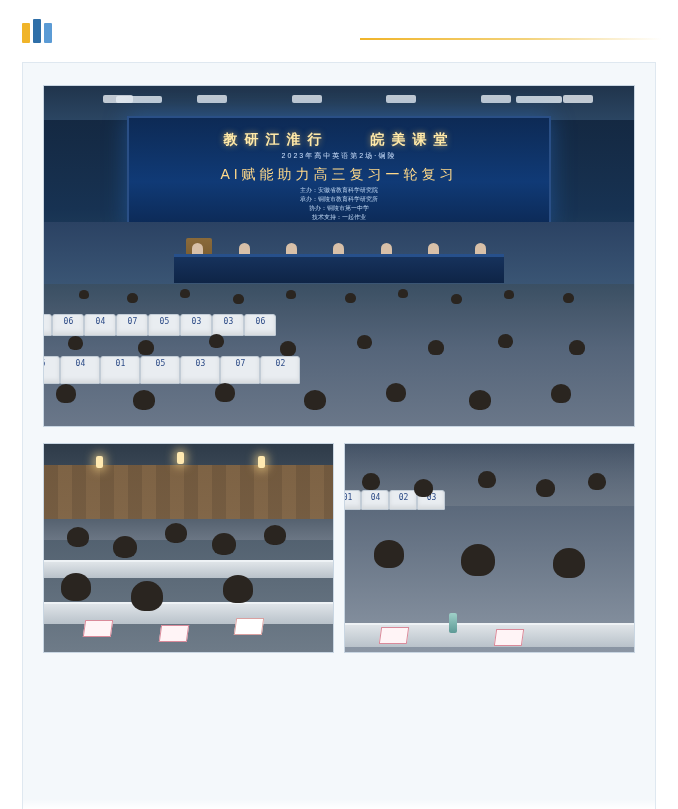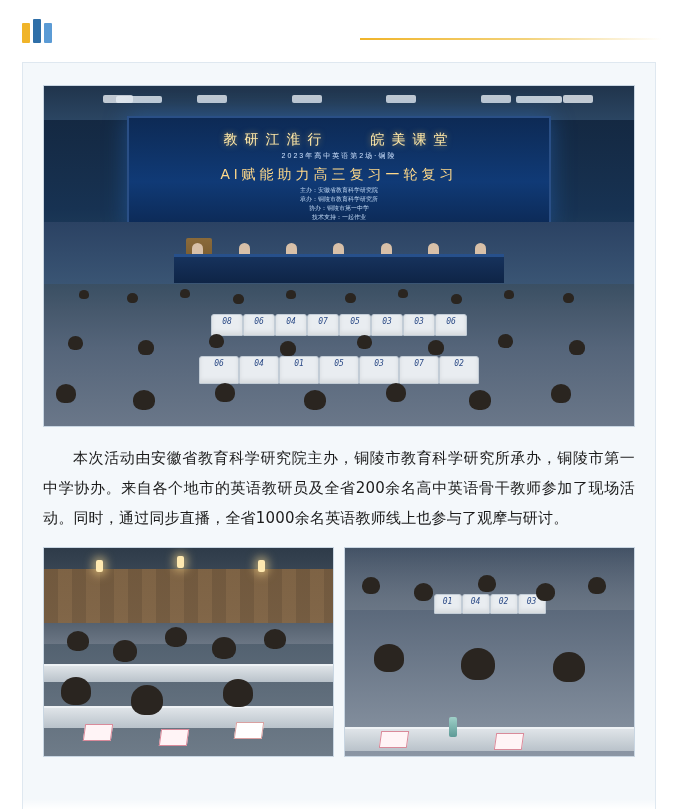--- a/index.html
+++ b/index.html
@@ -128,21 +128,21 @@
   }
   .p1-screen {
     position: absolute; left: 14%; right: 14%; top: 30px; height: 106px;
     background: linear-gradient(#0d2a55, #103a76 60%, #0c2a57);
     border: 2px solid #2a4f86;
     box-shadow: 0 0 22px rgba(40,110,200,.45);
   }
   .p1-screen .st1 {
     position: absolute; top: 13px; left: 0; right: 0;
     text-align: center; color: #ffe9a8; font-size: 14px; letter-spacing: 7px;
-    font-family: "DejaVu Sans", sans-serif; font-weight: normal;
+    font-family: "DejaVu Sans", sans-serif; font-weight: bold;
     text-shadow: 0 0 6px rgba(255,200,90,.6);
   }
   .p1-screen .st2 {
     position: absolute; top: 33px; left: 0; right: 0;
     text-align: center; color: #cfe3ff; font-size: 7px; letter-spacing: 2px;
   }
   .p1-screen .st3 {
     position: absolute; top: 48px; left: 0; right: 0;
     text-align: center; color: #ffd98a; font-size: 14px; letter-spacing: 4px;
   }
@@ -171,21 +171,21 @@
     position: absolute; left: 24%; top: 152px; width: 26px; height: 42px;
     background: linear-gradient(#8a6a3a, #6a4f28); border-radius: 2px;
   }
   .p1-audience {
     position: absolute; left: 0; right: 0; top: 198px; bottom: 0;
     background: linear-gradient(#3a4f63 0%, #46586c 18%, #55657a 45%, #6a7789 100%);
     overflow: hidden;
   }
   .seatrow {
     position: absolute; left: -4%; right: -4%;
-    display: flex; justify-content: center; font-style: italic;
+    display: flex; justify-content: flex-start;
   }
   .seat {
     background: #e9edf1;
     border: 1px solid #c2ccd6;
     border-radius: 3px 3px 1px 1px;
     color: #2b4a86;
     font-size: 8px;
     font-family: "DejaVu Sans Mono", monospace;
     text-align: center;
     line-height: 1.8;
@@ -345,21 +345,20 @@
             <span class="head" style="left:29%; top:99px;  width:20px;height:19px;"></span>
             <span class="head" style="left:44%; top:106px; width:22px;height:20px;"></span>
             <span class="head" style="left:58%; top:99px;  width:20px;height:19px;"></span>
             <span class="head" style="left:72%; top:106px; width:22px;height:20px;"></span>
             <span class="head" style="left:86%; top:100px; width:20px;height:19px;"></span>
           </div>
         </div>
       </div>
     </div>
 
-    <p class="para">本次活动由安徽省教育科学研究院主办，铜陵市教育科学研究所承办，铜陵市第一中学协办。来自各个地市的英语教研员及全省200余名高中英语骨干教师参加了现场活动。同时，通过同步直播，全省1000余名英语教师线上也参与了观摩与研讨。</p>
 
     <div class="figure-row">
 
       <div class="figure">
         <div class="photo p2">
           <div class="p2-wall"></div>
           <div class="p2-woodwall"></div>
           <span class="p2-lamp" style="left:18%; top:6%;"></span>
           <span class="p2-lamp" style="left:46%; top:4%;"></span>
           <span class="p2-lamp" style="left:74%; top:6%;"></span>

